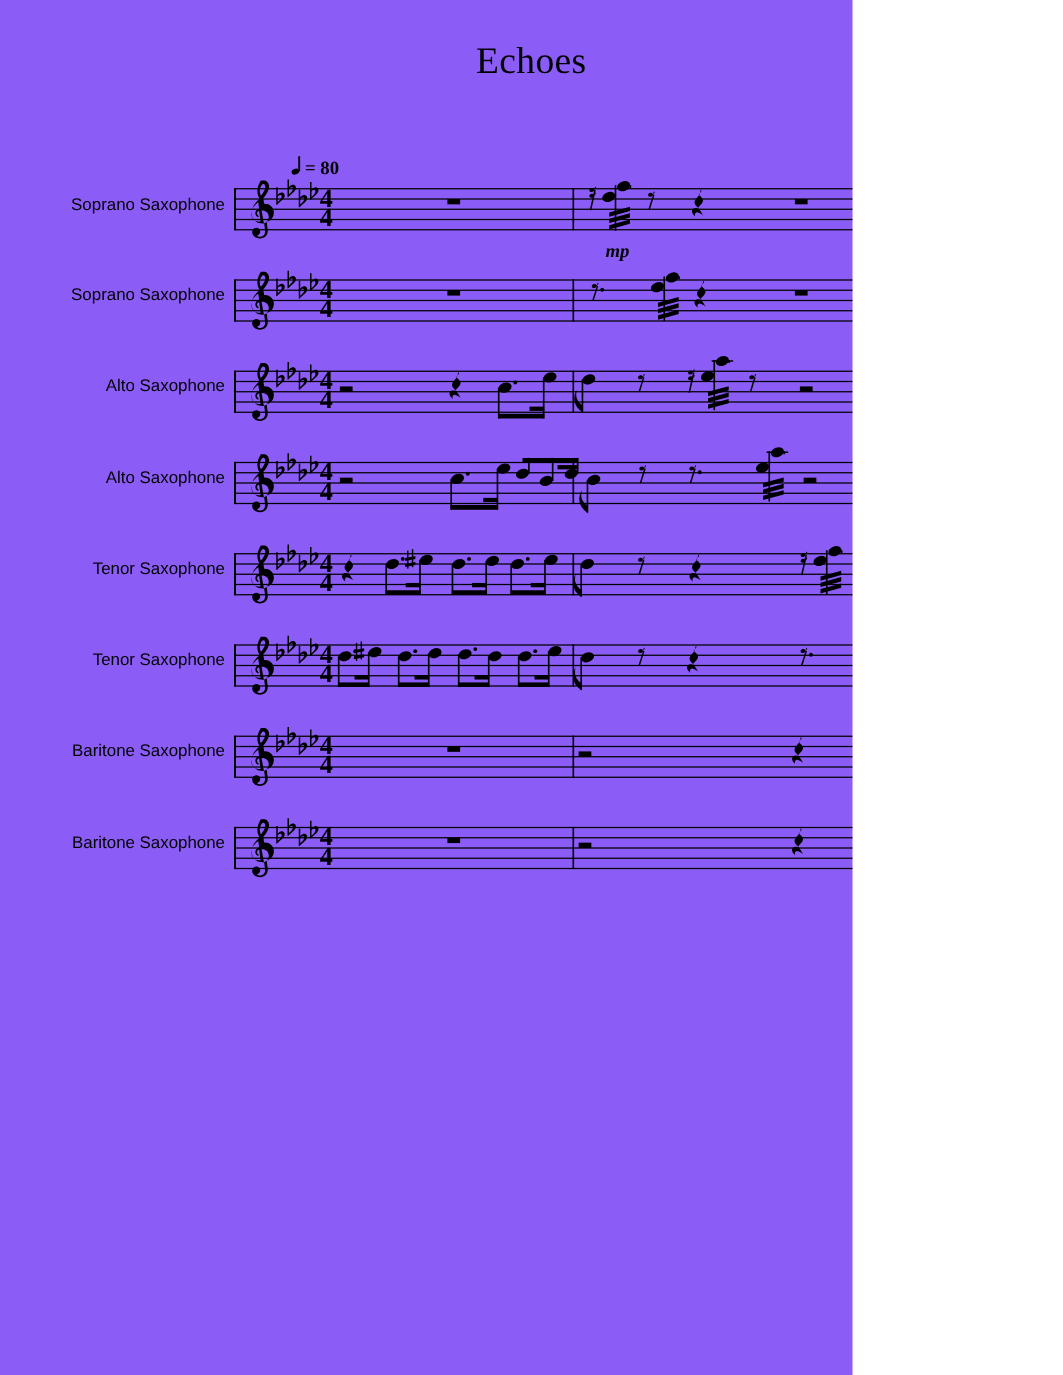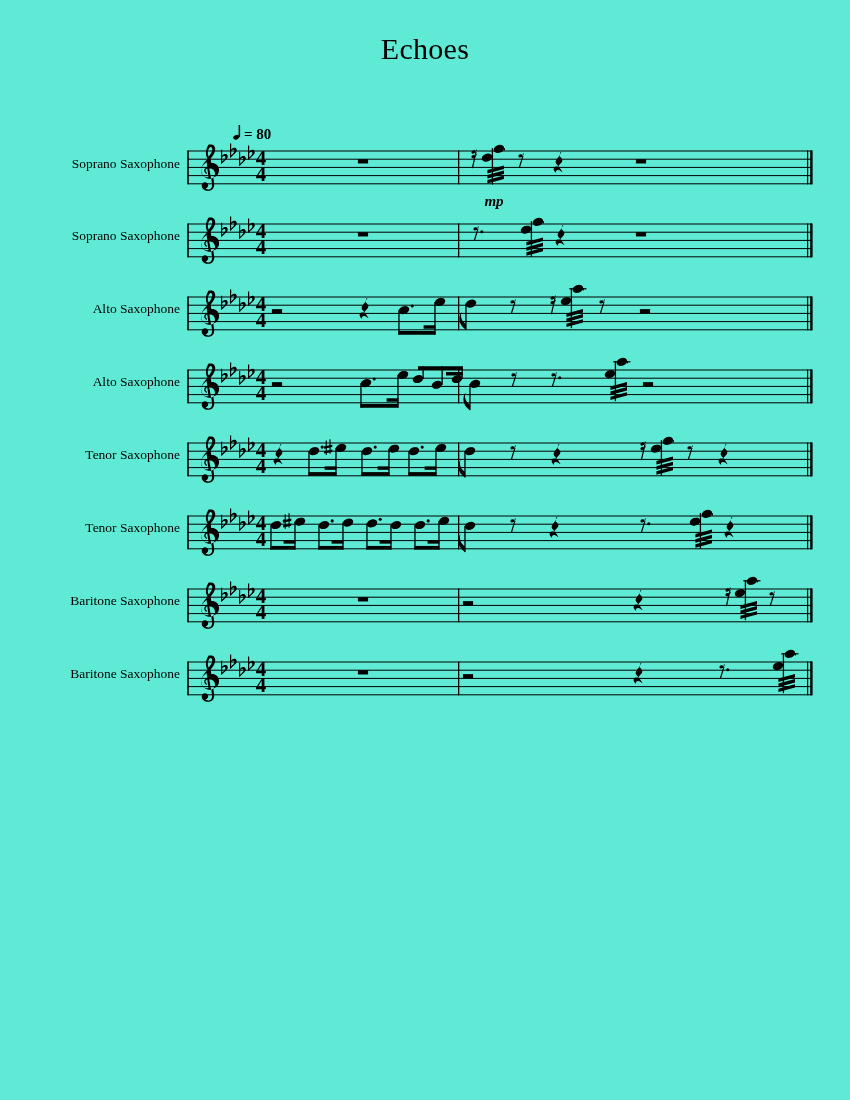--- a/index.html
+++ b/index.html
@@ -7,23 +7,23 @@
     margin: 0;
     padding: 0;
     background: #ffffff;
   }
   body {
     font-family: "Liberation Serif", serif;
     color: #000000;
   }
   #page {
     position: relative;
-    width: 850px;
+    width: 682px;
     height: 1100px;
-    background: #5eead4;
+    background: #8b5cf6;
     overflow: hidden;
   }
   
   #title {
     position: absolute;
     left: 0;
     top: 34px;
     width: 850px;
     text-align: center;
     font-family: "Liberation Serif", serif;
@@ -58,21 +58,21 @@
     width: 850px;
     height: 1100px;
   }
   .staff-block { position: absolute; left: 0; width: 850px; }
 
   .inst-label {
     position: absolute;
     right: 0;
     width: 160px;
     text-align: right;
-    font-family: Liberation Serif, serif;
+    font-family: Liberation Sans, sans-serif;
     font-size: 13.5px;
     line-height: 1;
     white-space: nowrap;
   }
   .staff-svg { position: absolute; left: 0; top: 0; }
 </style>
 </head>
 <body>
 
 <div id="page">

